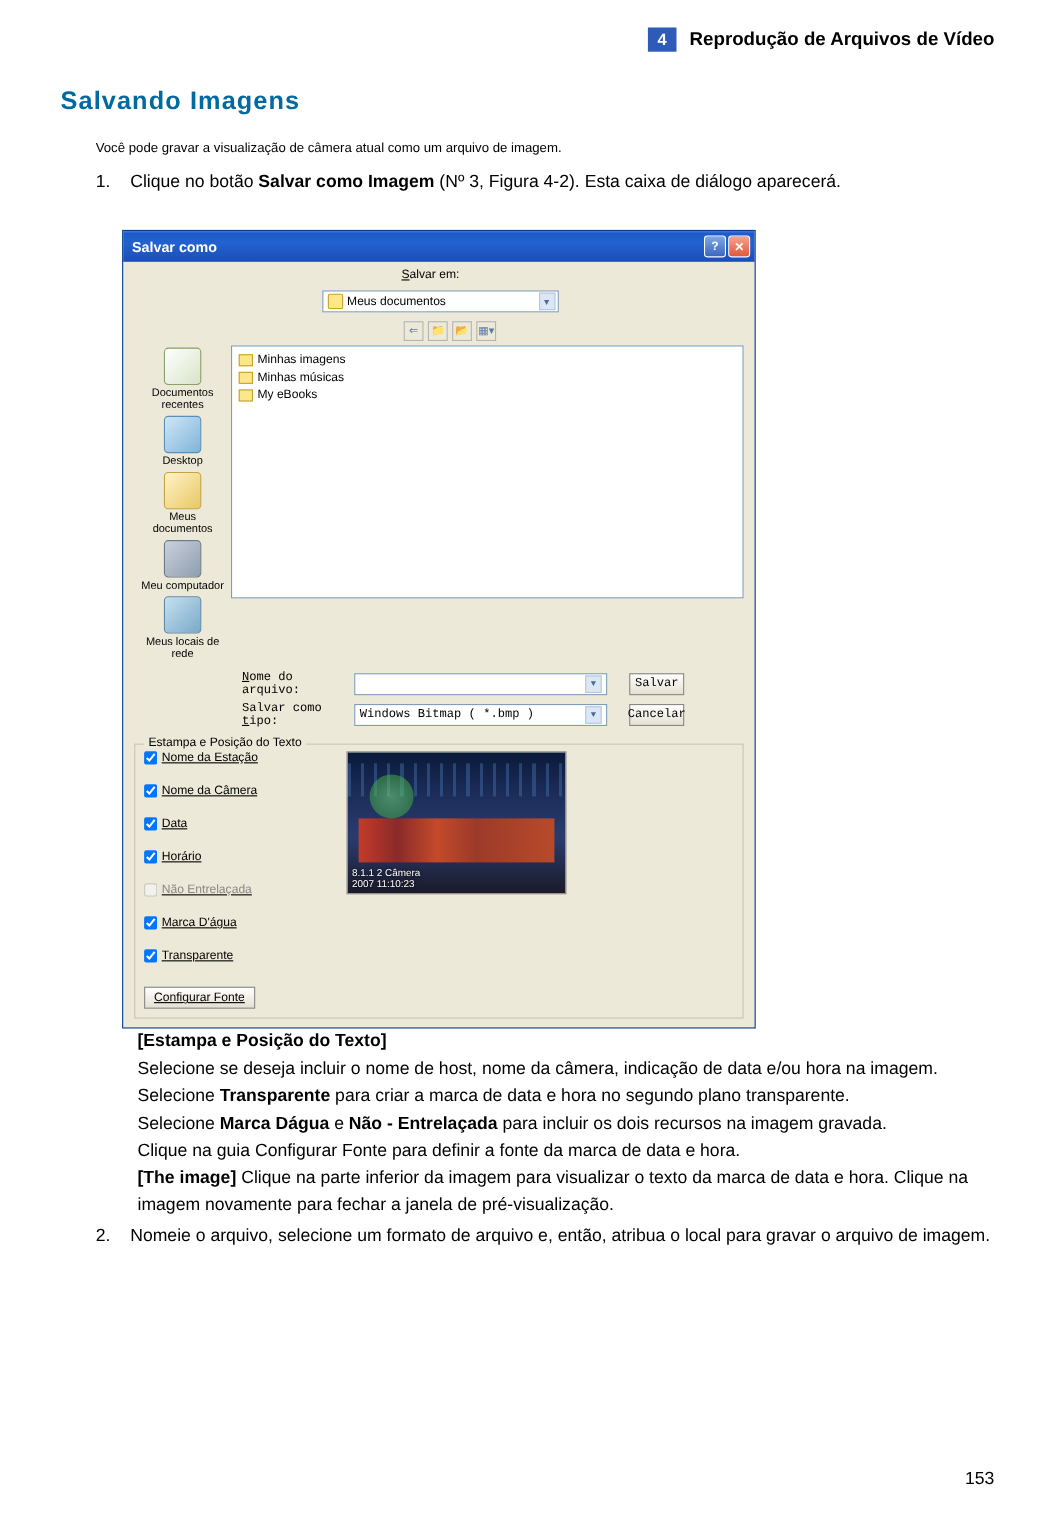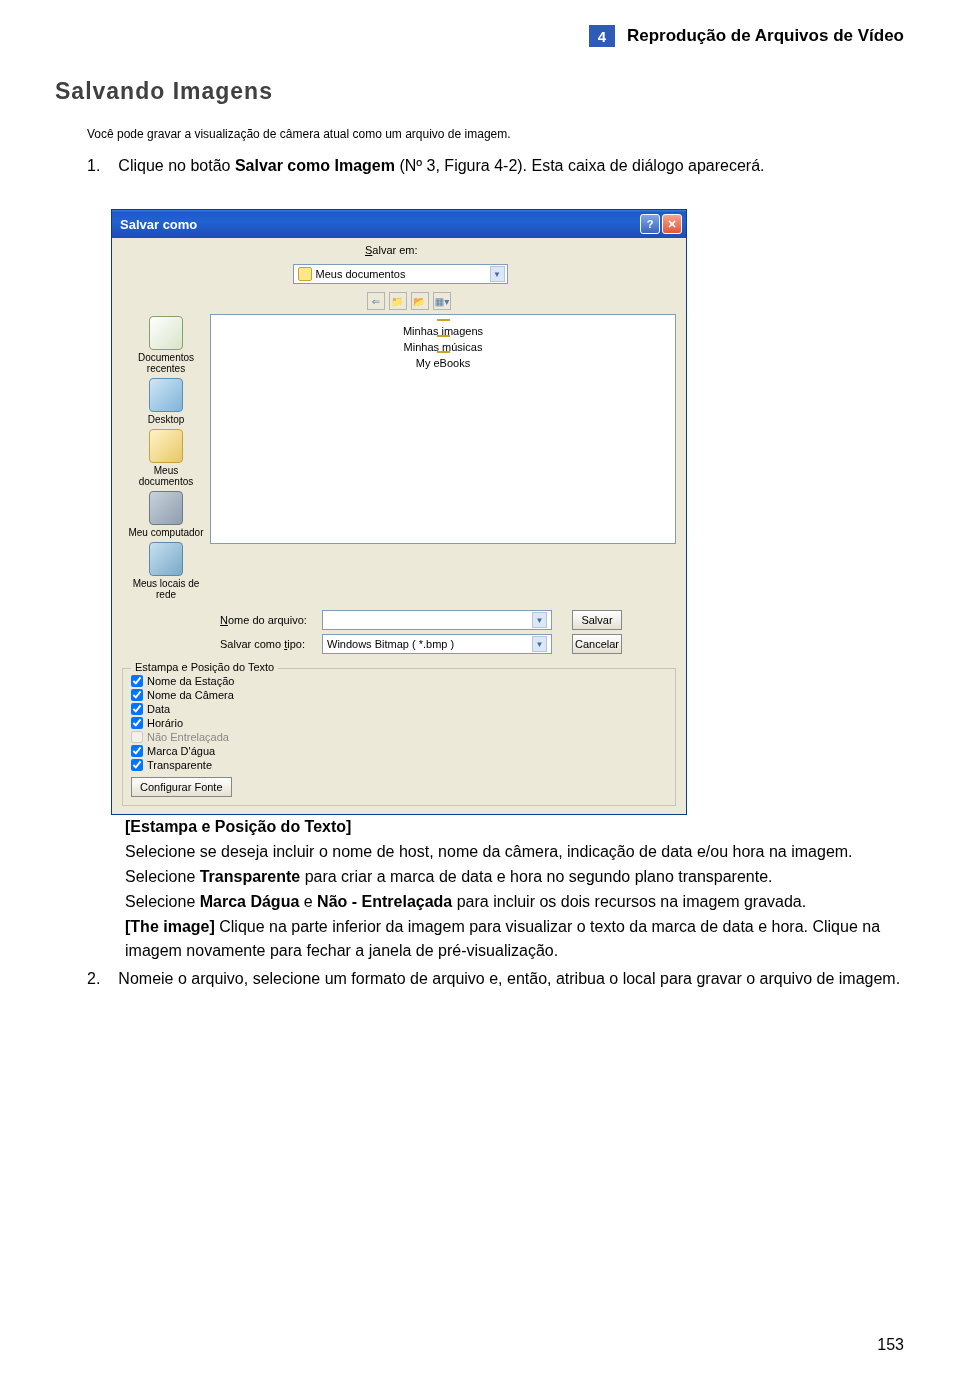--- a/index.html
+++ b/index.html
@@ -31,21 +31,21 @@
     justify-content: center;
     font-size: 15px;
   }
   .content {
     position: absolute;
     top: 78px;
     left: 55px;
     right: 55px;
   }
   .section-title {
-    color: #404040;
+    color: #0369a1;
     font-size: 23px;
     font-weight: bold;
     letter-spacing: 1px;
     margin-bottom: 22px;
   }
   .intro {
     font-size: 12px;
     margin-left: 32px;
     margin-bottom: 14px;
   }
@@ -174,29 +174,29 @@
   .ic-pc { background: linear-gradient(135deg,#c9d2dc,#8f9dae); border:1px solid #6d7a8a; }
   .ic-net { background: linear-gradient(135deg,#c6e0f0,#7aa9c8); border:1px solid #5d8aaa; }
   .file-list {
     flex: 1;
     background: #fff;
     border: 1px solid #7f9db9;
     height: 230px;
     padding: 4px 6px;
     font-size: 11px;
   }
-  .file-list .item { display: flex; align-items: center; gap: 4px; height: 16px; flex-direction: column; }
+  .file-list .item { display: flex; align-items: center; gap: 4px; height: 16px; }
   .file-list .folder-ic {
     width: 13px; height: 11px;
     background: #fce88a; border: 1px solid #c9a227;
   }
   .bottom-fields {
     padding: 2px 10px 6px 108px;
   }
-  .field-row { display: flex; align-items: center; gap: 6px; margin-bottom: 4px; }
+  .field-row { display: flex; align-items: center; gap: 6px; margin-bottom: 4px; font-family: Liberation Mono, monospace; }
   .field-row .flbl { width: 96px; }
   .field-row .input {
     border: 1px solid #7f9db9; background: #fff; height: 20px;
     width: 230px; display:inline-flex; align-items:center;
     padding: 0 4px; gap: 4px;
   }
   .field-row .input .arrow {
     margin-left:auto;
     width: 15px; height: 16px;
     background: #dbe7f6; border: 1px solid #b4c7e0;
@@ -220,21 +220,21 @@
     position: relative;
     display: flex;
     gap: 14px;
   }
   .stamp-group .legend {
     position: absolute;
     top: -8px; left: 8px;
     background: #ece9d8;
     padding: 0 4px;
   }
-  .checks { display: flex; flex-direction: column; gap: 2px; font-size: 11px; width: 170px; }
+  .checks { display: flex; flex-direction: column; gap: 18px; font-size: 11px; width: 170px; text-decoration: underline; }
   .chk { display: flex; align-items: center; gap: 4px; }
   .chk input { width: 12px; height: 12px; }
   .chk.disabled { color: #888; }
   .thumb {
     width: 200px; height: 130px;
     background: linear-gradient(to bottom,#0a1a3a 0%,#1c2d5a 30%,#2a3c6e 60%,#1a1a2a 100%);
     border: 1px solid #888;
     position: relative;
     overflow: hidden;
   }
@@ -399,30 +399,38 @@
           <label class="chk">
               <input type="checkbox" checked="" style="">
               <span>Marca D'água</span>
             </label>
           <label class="chk">
               <input type="checkbox" checked="" style="">
               <span>Transparente</span>
             </label>
           <span class="cfg-btn">Configurar Fonte</span>
         </div>
+        <div class="thumb">
+          <div class="lights"></div>
+          <div class="tstamp">
+            <span>8.1.1 2 Câmera</span><br>
+            <span>2007 11:10:23</span>
+          </div>
+        </div>
       </div>
     </div>
   </div>
 
 
   <div class="indented-block">
     <p><span class="bold">[Estampa e Posição do Texto]</span></p>
     <p>Selecione se deseja incluir o nome de host, nome da câmera, indicação de data e/ou hora na imagem.</p>
     <p><span>Selecione </span><span class="bold">Transparente</span><span> para criar a marca de data e hora no segundo plano transparente.</span></p>
     <p><span>Selecione </span><span class="bold">Marca Dágua</span><span> e </span><span class="bold">Não - Entrelaçada</span><span> para incluir os dois recursos na imagem gravada.</span></p>
+    <p>Clique na guia Configurar Fonte para definir a fonte da marca de data e hora.</p>
     <p><span class="bold">[The image]</span><span> Clique na parte inferior da imagem para visualizar o texto da marca de data e hora. Clique na imagem novamente para fechar a janela de pré-visualização.</span></p>
   </div>
 
   <div class="numbered" style="margin-top:4px;">
     <span class="num">2.</span>
     <span class="txt">Nomeie o arquivo, selecione um formato de arquivo e, então, atribua o local para gravar o arquivo de imagem.</span>
   </div>
 </div>
 
 <div class="footer-pg">153</div>

